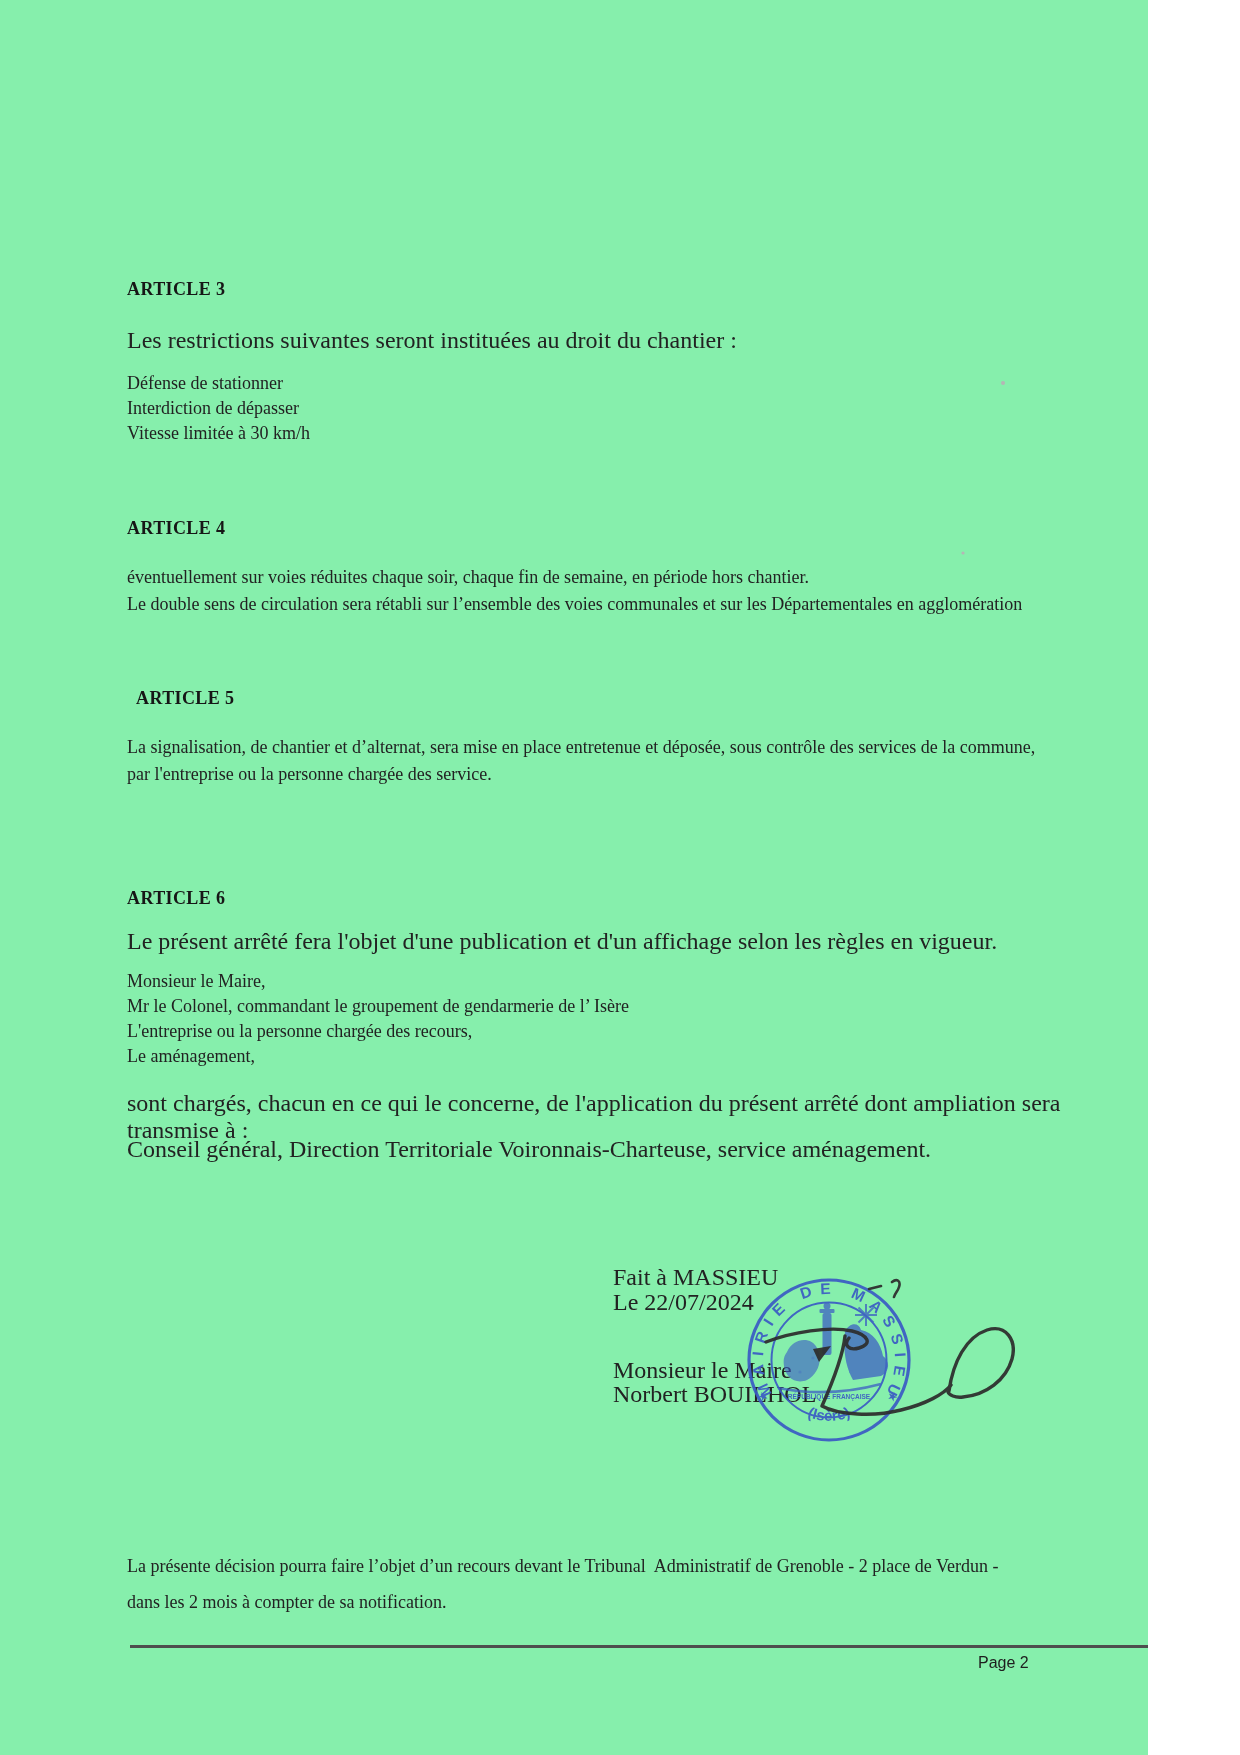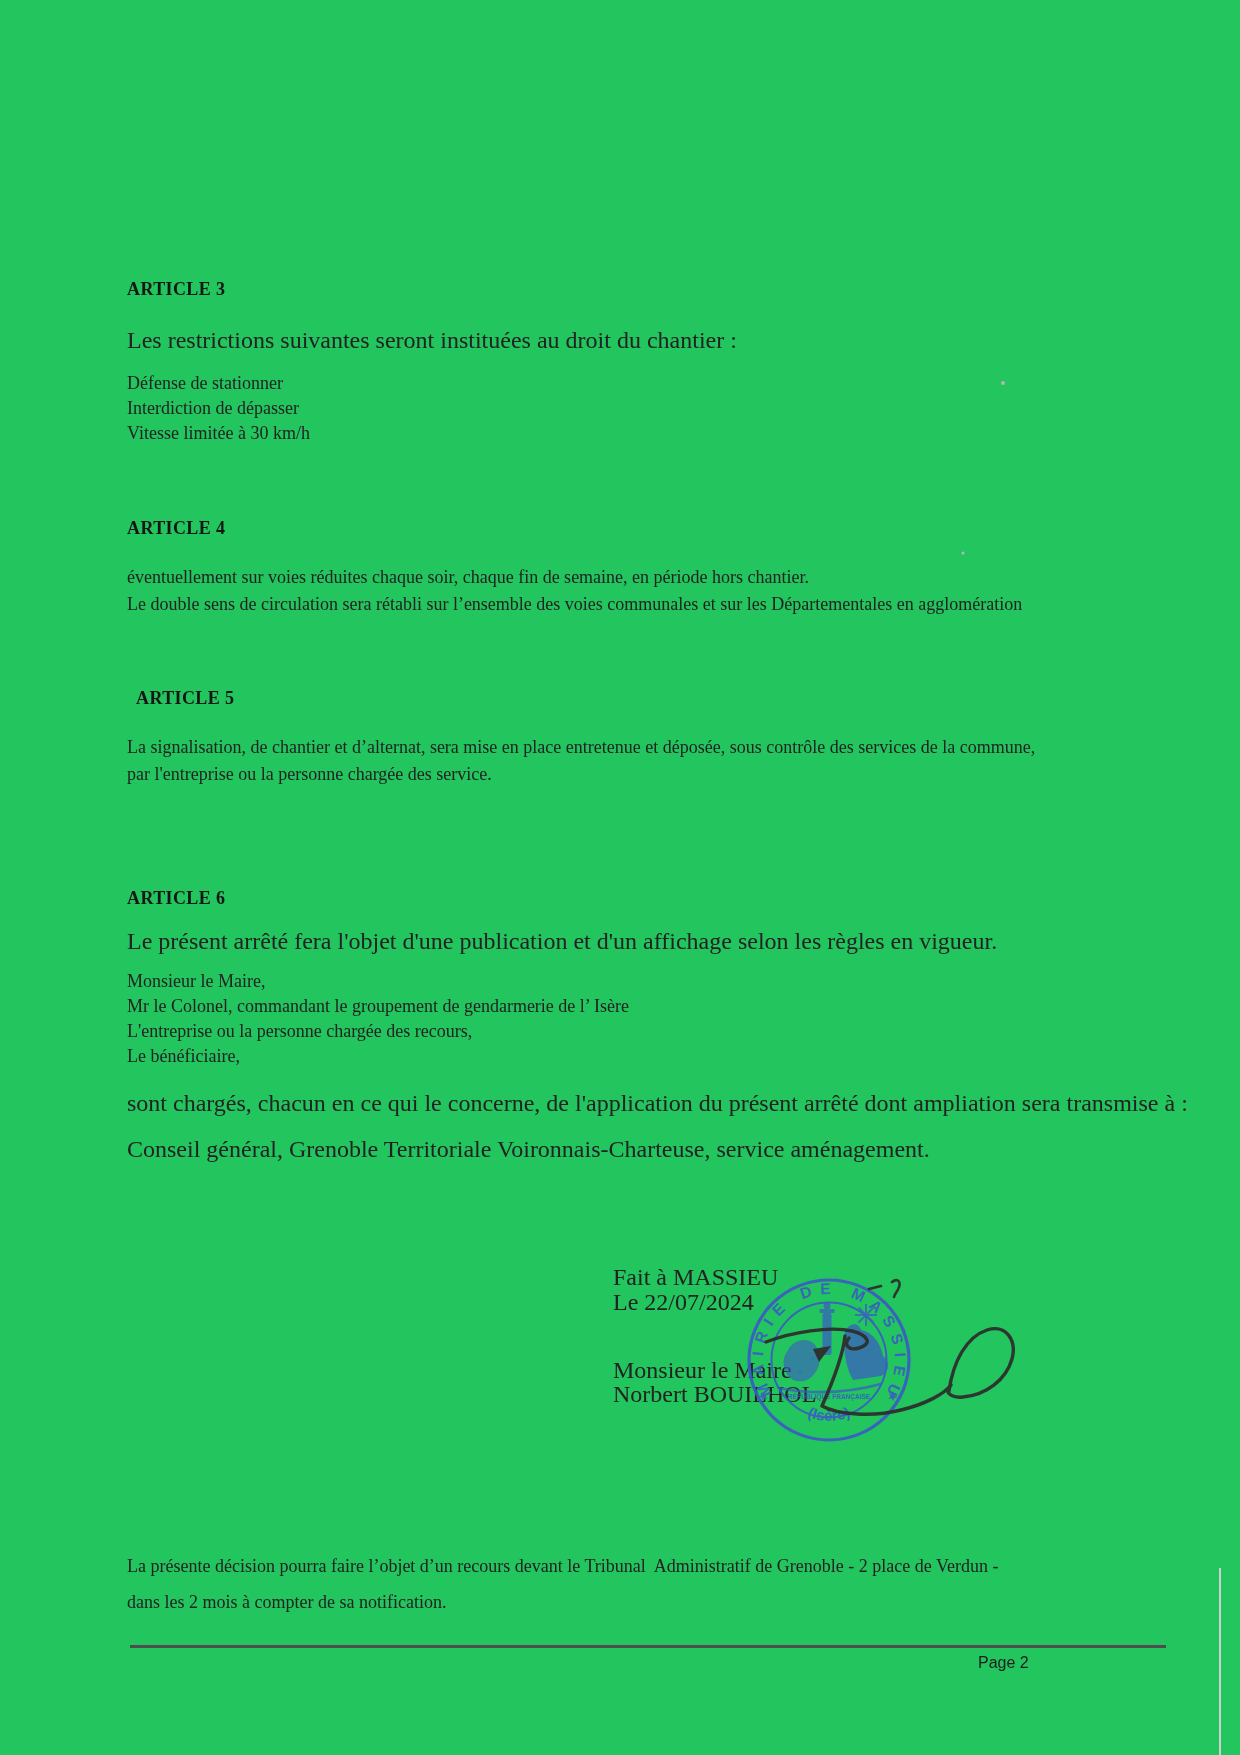--- a/index.html
+++ b/index.html
@@ -1,19 +1,19 @@
 <!DOCTYPE html>
 <html><head>
 <meta charset="utf-8">
 <style>
   html,body{margin:0;padding:0;background:#ffffff;}
   #page{
     position:relative;
-    width:1240px;height:1755px;
-    background:#22c55e;
+    width:1148px;height:1755px;
+    background:#86efac;
     font-family:"Liberation Serif", serif;
     color:#1f1f1f;
     overflow:hidden;
   }
   .h{
     position:absolute;
     font-weight:700;
     font-size:18px;
     letter-spacing:.4px;
     color:#161616;
@@ -80,24 +80,24 @@
     <div class="line">La signalisation, de chantier et d’alternat, sera mise en place entretenue et déposée, sous contrôle des services de la commune,</div>
     <div class="line">par l'entreprise ou la personne chargée des service.</div>
   </div>
 
   <div class="h" style="left:127px;top:888px;">ARTICLE 6</div>
   <div class="t" style="left:127px;top:928px;">Le présent arrêté fera l'objet d'une publication et d'un affichage selon les règles en vigueur.</div>
   <div class="block lh25" style="left:127px;top:969px;">
     <div class="line">Monsieur le Maire,</div>
     <div class="line">Mr le Colonel, commandant le groupement de gendarmerie de l’ Isère</div>
     <div class="line">L'entreprise ou la personne chargée des recours,</div>
-    <div class="line">Le bénéficiaire,</div>
+    <div class="line">Le aménagement,</div>
   </div>
   <div class="t" style="left:127px;top:1090px;">sont chargés, chacun en ce qui le concerne, de l'application du présent arrêté dont ampliation sera transmise à :</div>
-  <div class="t" style="left:127px;top:1136px;">Conseil général, Grenoble Territoriale Voironnais-Charteuse, service aménagement.</div>
+  <div class="t" style="left:127px;top:1136px;">Conseil général, Direction Territoriale Voironnais-Charteuse, service aménagement.</div>
 
   <div class="t" style="left:613px;top:1264px;">Fait à MASSIEU</div>
   <div class="t" style="left:613px;top:1289px;">Le 22/07/2024</div>
   <div class="t" style="left:613px;top:1357px;">Monsieur le Maire</div>
   <div class="t" style="left:613px;top:1381px;">Norbert BOUILHOL</div>
 
   <svg width="1240" height="1755" viewBox="0 0 1240 1755">
 
     <g fill="none" opacity="0.92" stroke="#3b5bc4">
       <circle cx="829" cy="1360" r="80" stroke-width="3.2"></circle>

